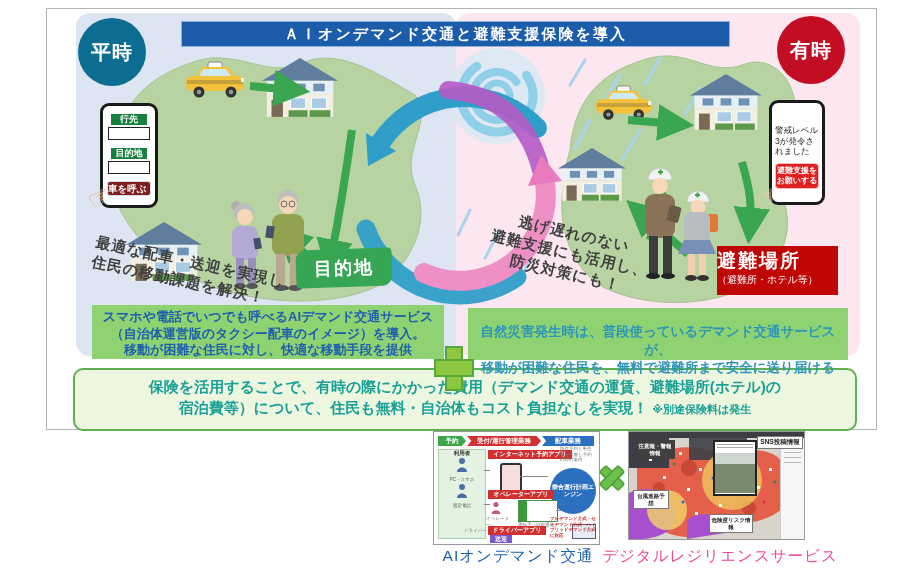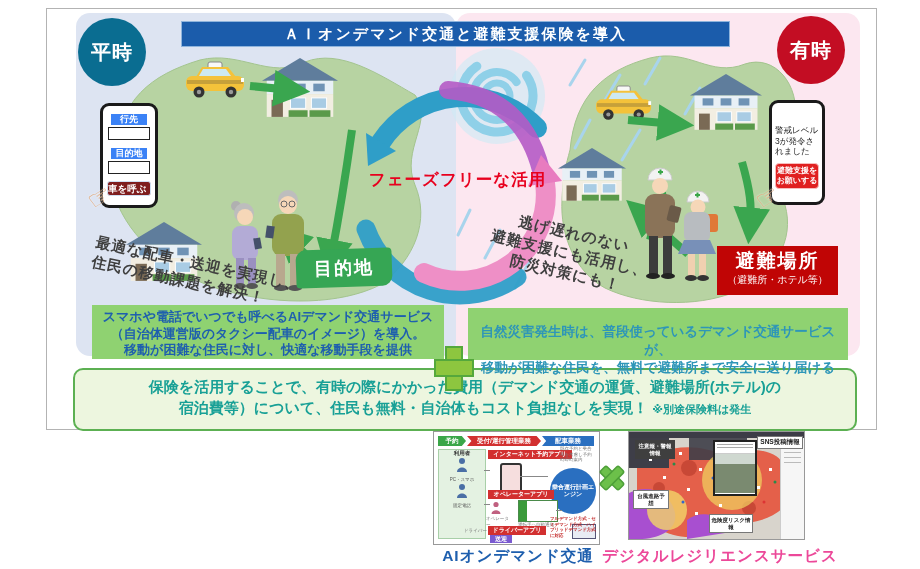--- a/index.html
+++ b/index.html
@@ -17,36 +17,36 @@
   .badge{border-radius:50%;color:#fff;font-weight:bold;font-size:20px;display:flex;align-items:center;justify-content:center;z-index:4;letter-spacing:1px;}
   .badge-normal{left:78px;top:18px;width:68px;height:68px;background:#0a6d91;}
   .badge-emergency{left:777px;top:16px;width:68px;height:68px;background:#c30d23;}
   
   .scene{left:0;top:0;z-index:1;pointer-events:none;}
   .fx{left:0;top:0;z-index:5;pointer-events:none;}
   
   .phone{background:#fff;border:3px solid #1a1a1a;border-radius:9px;z-index:3;}
   .phone-call{left:100px;top:103px;width:52px;height:99px;}
   .phone-alert{left:769px;top:100px;width:50px;height:99px;}
-  .p-label{width:36px;margin:8px auto 0;background:#3b82f6;color:#fff;font-size:9px;font-weight:bold;text-align:center;line-height:11px;}
+  .p-label{width:36px;margin:8px auto 0;background:#15803d;color:#fff;font-size:9px;font-weight:bold;text-align:center;line-height:11px;}
   .p-input{width:40px;height:11px;margin:2px auto 0;background:#fff;border:1px solid #222;}
   .p-call-btn{width:42px;height:13px;margin:7px auto 0;background:#7f1d1d;border:1px solid #cfe0f2;border-radius:3px;
     color:#fff;font-size:9.5px;font-weight:bold;text-align:left;line-height:13px;}
   .p-alert-text{margin:22px 3px 0;font-size:8.5px;line-height:10.5px;color:#222;}
   .p-req-btn{width:42px;margin:6px auto 8px;background:#e02020;border:1px solid #f7bdbd;border-radius:4px;
     color:#fff;font-size:8px;font-weight:bold;text-align:center;line-height:10px;padding:2px 0;}
   .hand{z-index:4;font-size:26px;color:#e0a87c;transform:rotate(-32deg);text-shadow:0 0 2px #fff;}
   
   .note{z-index:3;font-weight:bold;color:#3f3f3f;font-size:15px;line-height:20px;letter-spacing:1px;}
   .note-normal{left:98px;top:232px;transform:rotate(12deg);transform-origin:left top;}
   .note-emergency{left:498px;top:206px;transform:rotate(13deg);transform-origin:left top;text-align:center;}
   
   .dest-ribbon{left:296px;top:249px;width:96px;height:38px;background:#36a654;color:#fff;font-size:18px;font-weight:bold;
     display:flex;align-items:center;justify-content:center;z-index:3;border-radius:10px 4px 10px 4px;transform:rotate(-2deg);letter-spacing:2px;}
-  .shelter{left:717px;top:246px;width:121px;height:49px;background:#c00505;color:#fff;text-align:center;z-index:3;}
+  .shelter{left:717px;top:246px;width:121px;height:49px;background:#c00505;color:#fff;z-index:3;}
   .shelter-title{font-size:19px;font-weight:bold;line-height:26px;letter-spacing:2px;margin-top:2px;}
   .shelter-sub{font-size:10px;line-height:12px;}
   
   .headline{left:360px;top:168px;width:195px;z-index:3;color:#e8001e;font-weight:bold;font-size:16.5px;line-height:22px;text-align:center;letter-spacing:1px;}
   
   .summary{z-index:3;font-weight:bold;text-align:center;background:#8fd271;}
   .summary-normal{left:92px;top:305px;width:352px;height:50px;color:#1e5fae;font-size:13px;line-height:16.5px;padding-top:4px;}
   .summary-emergency{left:468px;top:308px;width:380px;height:37px;color:#2e96b8;font-size:13.5px;line-height:18px;padding-top:15px;}
   
   .insurance{left:73px;top:368px;width:780px;height:53px;background:#edf6df;border:2px solid #5cb052;border-radius:10px;
@@ -72,21 +72,21 @@
   .mapbox{left:628px;top:431px;width:175px;height:107px;border:1px solid #999;background:#d8d4cc;z-index:2;overflow:hidden;}
   .map-titlebar{position:absolute;left:0;top:0;width:175px;height:6px;background:#3c3c46;}
   .map-side{position:absolute;right:0;top:6px;width:23px;height:101px;background:#f6f6f6;border-left:1px solid #ccc;}
   .map-side i{display:block;height:1px;background:#bbb;margin:4px 3px 0;}
   .photo-inset{position:absolute;left:84px;top:8px;width:40px;height:52px;border:2px solid #222;background:#fff;}
   .photo-inset .hd{height:9px;background:#fff;border-bottom:1px solid #ccc;}
   .photo-inset .hd i{display:block;height:1px;background:#aaa;margin:2px 2px 0;}
   .photo-inset .img{height:39px;background:linear-gradient(#cfd8d0 0 10px,#7a8a70 10px);}
   .callout{position:absolute;background:#fff;border:1px solid #777;color:#222;font-size:5.5px;line-height:6.5px;font-weight:bold;text-align:center;padding:2px 1px;z-index:3;}
   .callout-dark{background:#3f3f3f;border-color:#3f3f3f;color:#fff;}
-  .caption{top:546px;z-index:2;font-size:15.5px;font-weight:bold;text-align:center;letter-spacing:1px;}
+  .caption{top:546px;z-index:2;font-size:15.5px;font-weight:normal;text-align:center;letter-spacing:1px;}
   .caption-left{left:433px;width:170px;color:#1e5fae;}
   .caption-right{left:600px;width:240px;color:#ec4899;}
 </style>
 </head>
 <body>
 
 <div class="stage">
 
   <div class="abs frame"></div>
   <div class="abs panel panel-normal"></div>
@@ -249,21 +249,20 @@
     <div>最適な配車・送迎を実現し、</div>
     <div>住民の移動課題を解決！</div>
   </div>
   <div class="abs note note-emergency">
     <div>逃げ遅れのない</div>
     <div>避難支援にも活用し、</div>
     <div>防災対策にも！</div>
   </div>
 
   <div class="abs headline">
-    <div>フェーズフリーな活用</div>
   </div>
 
   <div class="abs dest-ribbon">目的地</div>
   <div class="abs shelter">
     <div class="shelter-title">避難場所</div>
     <div class="shelter-sub">（避難所・ホテル等）</div>
   </div>
 
   <div class="abs summary summary-normal">
     <div>スマホや電話でいつでも呼べるAIデマンド交通サービス</div>

